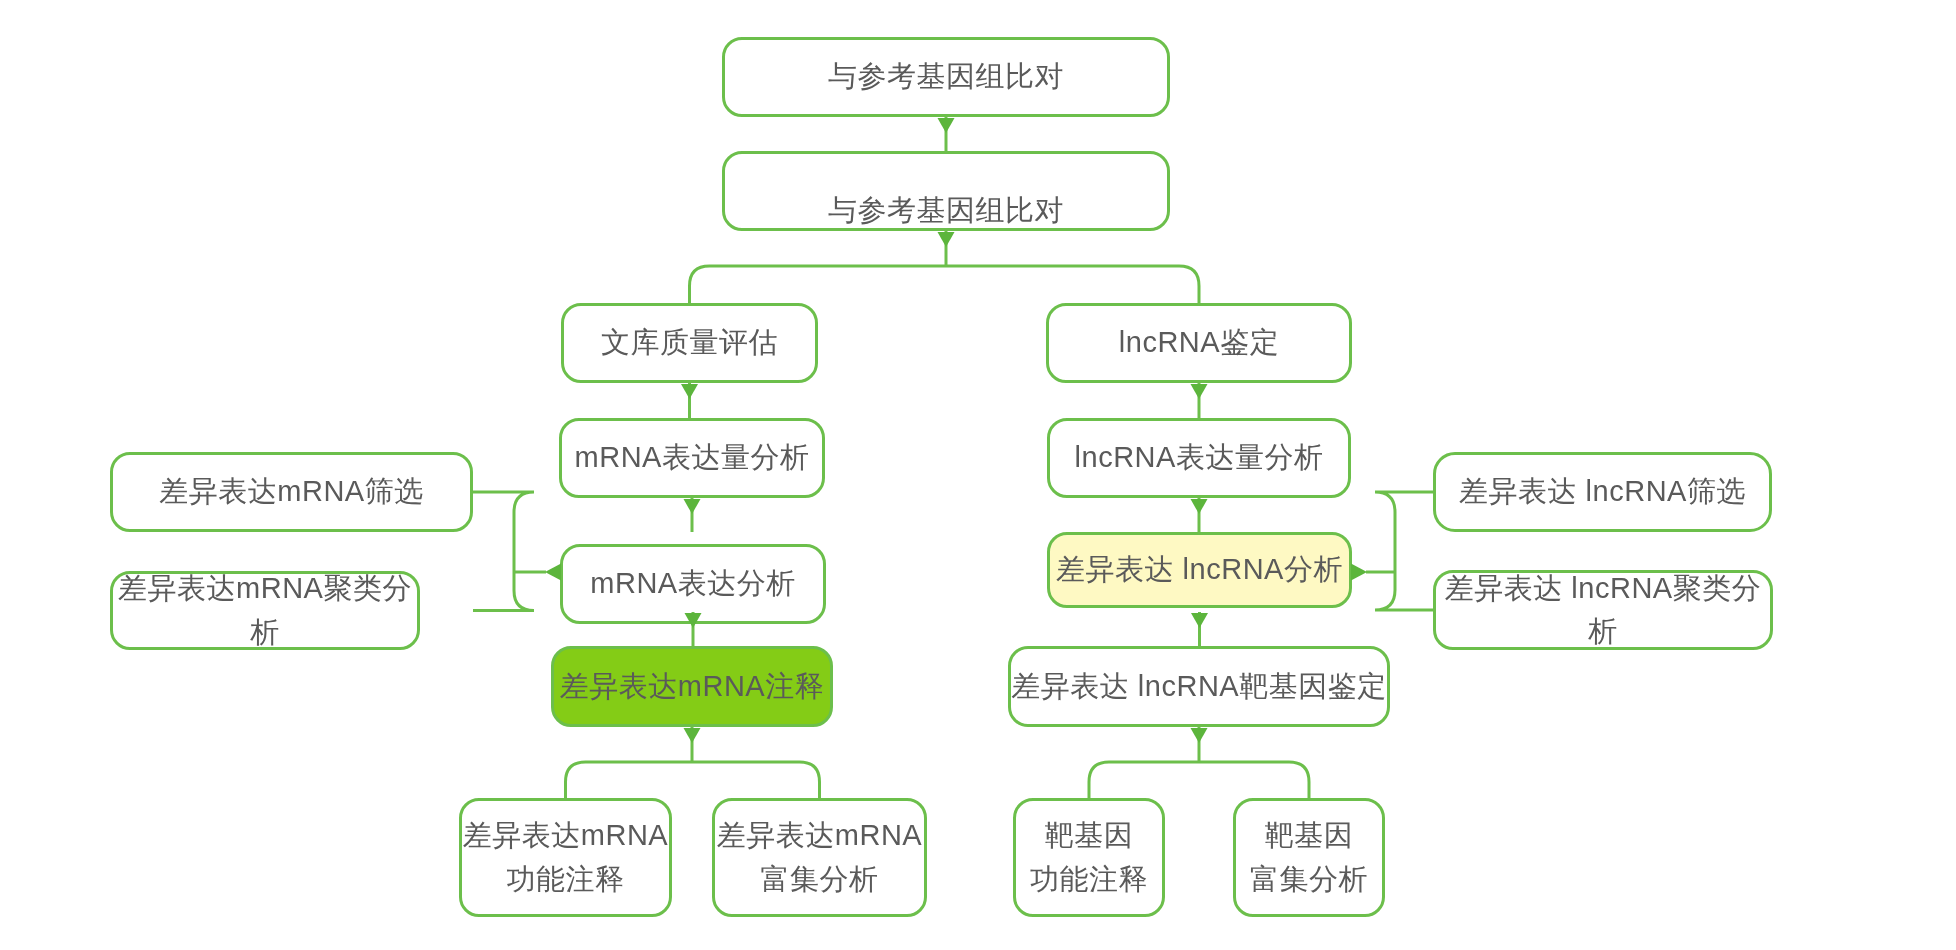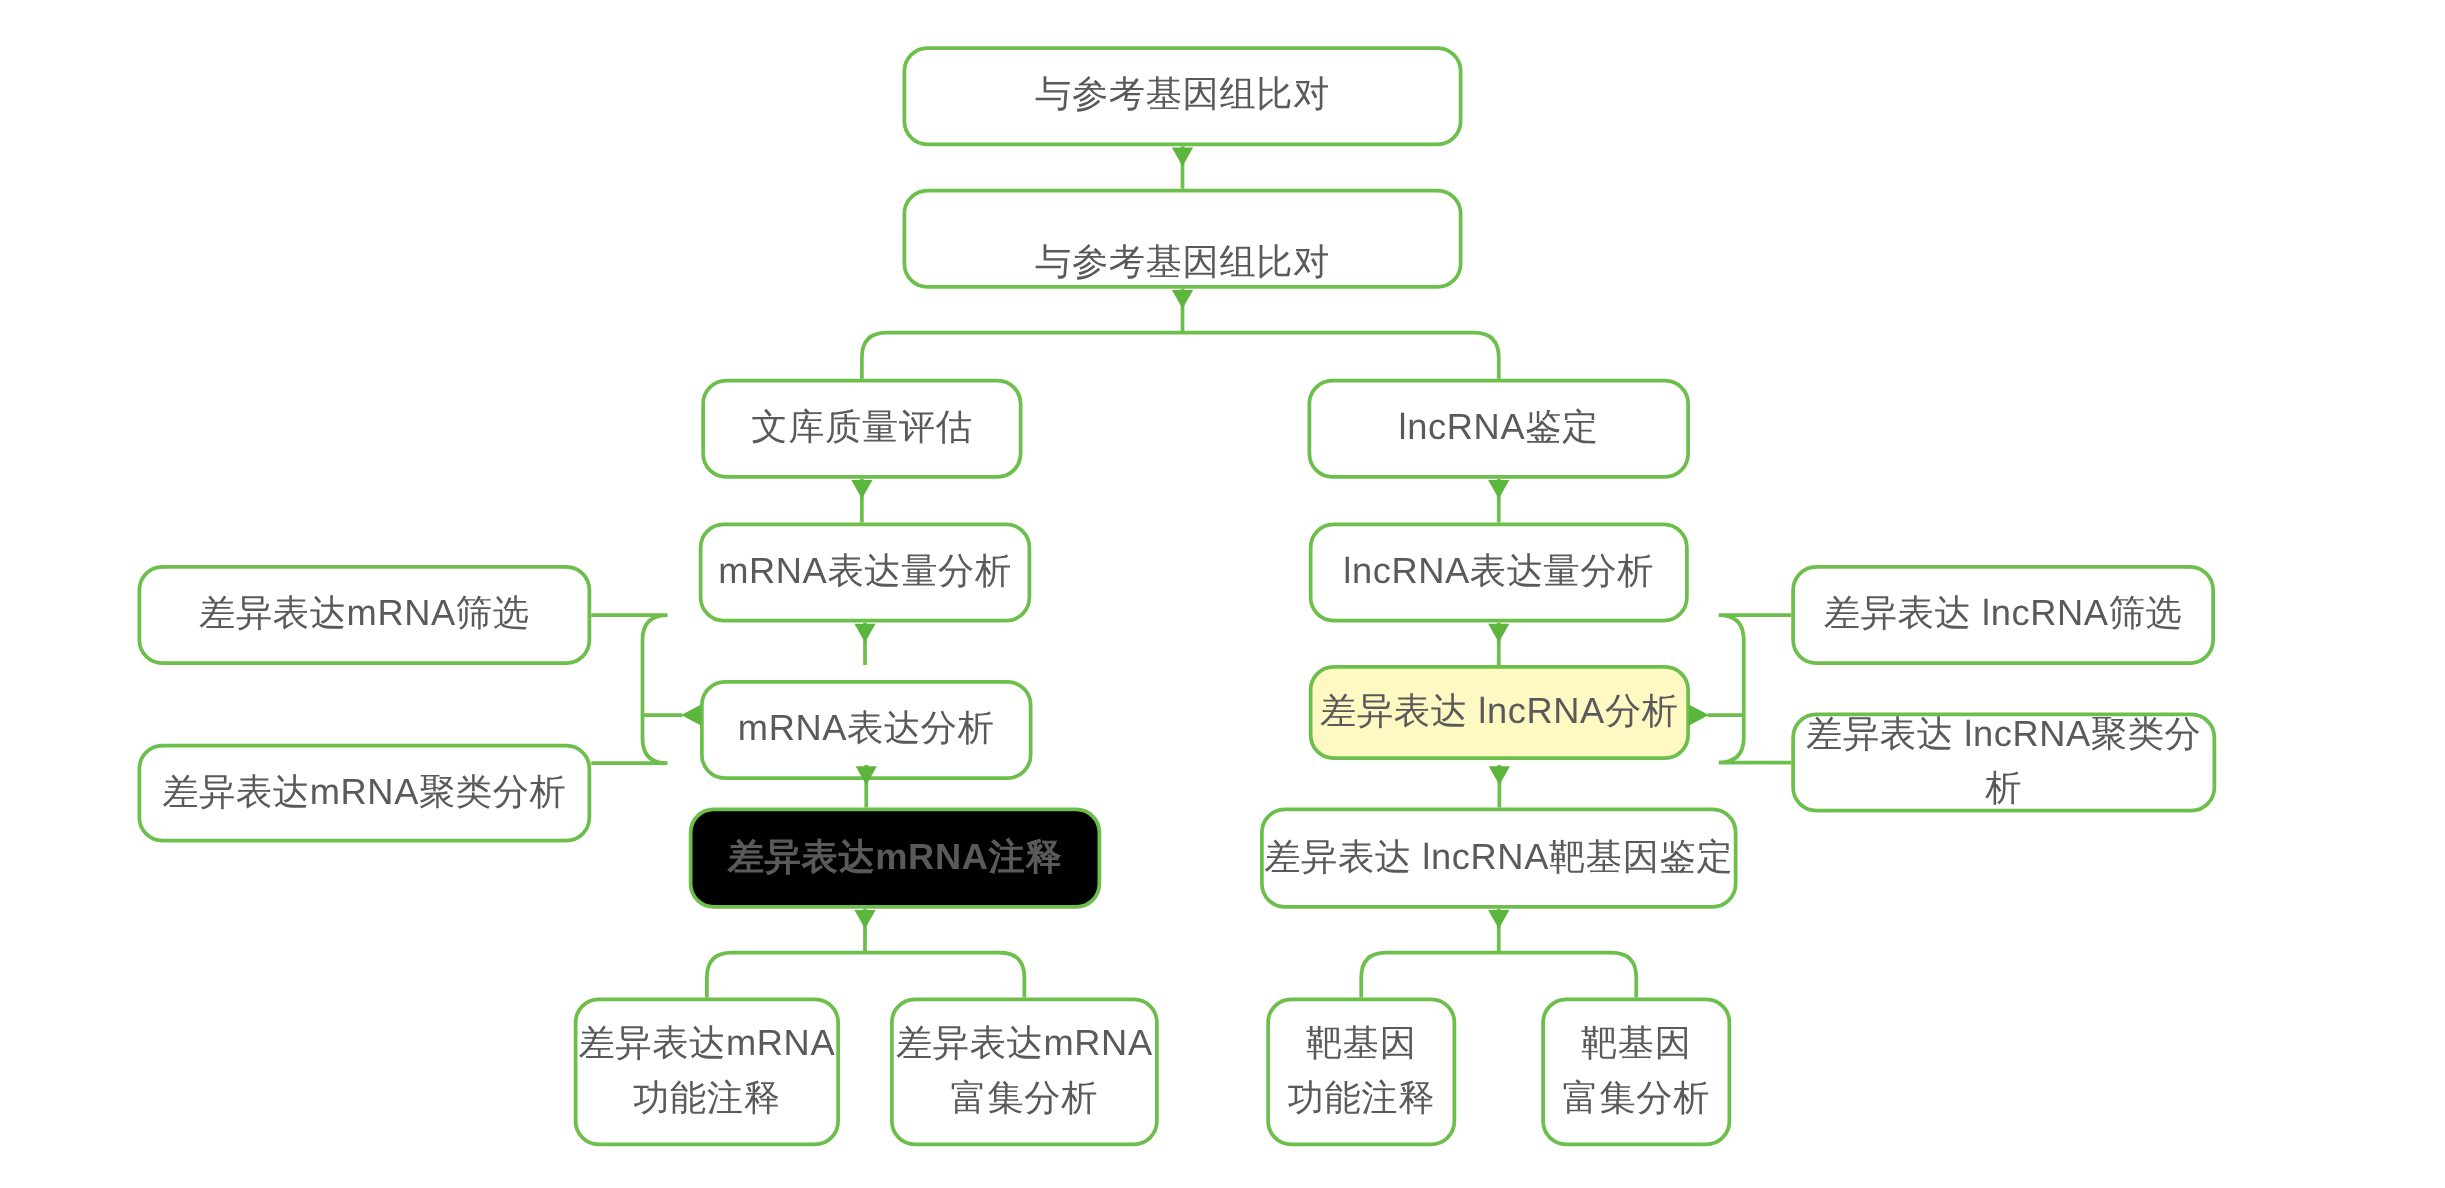--- a/index.html
+++ b/index.html
@@ -77,30 +77,30 @@
     </div>
     <div class="node" style="left: 560px; top: 532px; width: 266px; height: 80px; border-color: rgb(108, 191, 75); background: rgb(255, 255, 255); margin-top: 12px;">
       <span class="label" style="color: rgb(90, 90, 90);">mRNA表达分析</span>
     </div>
     <div class="node" style="left: 1047px; top: 532px; width: 305px; height: 76px; border-color: rgb(108, 191, 75); background: #fef9c3;">
       <span class="label" style="color: rgb(90, 90, 90);">差异表达 lncRNA分析</span>
     </div>
     <div class="node" style="left: 110px; top: 452px; width: 363px; height: 80px; border-color: rgb(108, 191, 75); background: rgb(255, 255, 255);">
       <span class="label" style="color: rgb(90, 90, 90);">差异表达mRNA筛选</span>
     </div>
-    <div class="node" style="left: 110px; top: 595px; width: 363px; height: 79px; border-color: rgb(108, 191, 75); background: rgb(255, 255, 255);">
+    <div class="node" style="left: 110px; top: 571px; width: 310px; height: 79px; border-color: rgb(108, 191, 75); background: rgb(255, 255, 255);">
       <span class="label" style="color: rgb(90, 90, 90);">差异表达mRNA聚类分析</span>
     </div>
-    <div class="node" style="left: 1433px; top: 452px; width: 339px; height: 80px; border-color: rgb(108, 191, 75); background: rgb(255, 255, 255);">
+    <div class="node" style="left: 1433px; top: 452px; width: 339px; height: 80px; border-color: rgb(108, 191, 75); background: rgb(255, 255, 255); border-radius: 22px;">
       <span class="label" style="color: rgb(90, 90, 90);">差异表达 lncRNA筛选</span>
     </div>
     <div class="node" style="left: 1433px; top: 570px; width: 340px; height: 80px; border-color: rgb(108, 191, 75); background: rgb(255, 255, 255);">
       <span class="label" style="color: rgb(90, 90, 90);">差异表达 lncRNA聚类分析</span>
     </div>
-    <div class="node" style="left: 551px; top: 646px; width: 330px; height: 81px; border-color: rgb(108, 191, 75); background: #000000; font-weight: bold;">
+    <div class="node" style="left: 551px; top: 646px; width: 282px; height: 81px; border-color: rgb(108, 191, 75); background: #84cc16;">
       <span class="label" style="color: rgb(90, 90, 90);">差异表达mRNA注释</span>
     </div>
     <div class="node" style="left: 1008px; top: 646px; width: 382px; height: 81px; border-color: rgb(108, 191, 75); background: rgb(255, 255, 255);">
       <span class="label" style="color: rgb(90, 90, 90);">差异表达 lncRNA靶基因鉴定</span>
     </div>
     <div class="node" style="left: 459px; top: 798px; width: 213px; height: 119px; border-color: rgb(108, 191, 75); background: rgb(255, 255, 255);">
       <span class="label" style="color: rgb(90, 90, 90);">差异表达mRNA
 功能注释</span>
     </div>
     <div class="node" style="left: 712px; top: 798px; width: 215px; height: 119px; border-color: rgb(108, 191, 75); background: rgb(255, 255, 255);">

